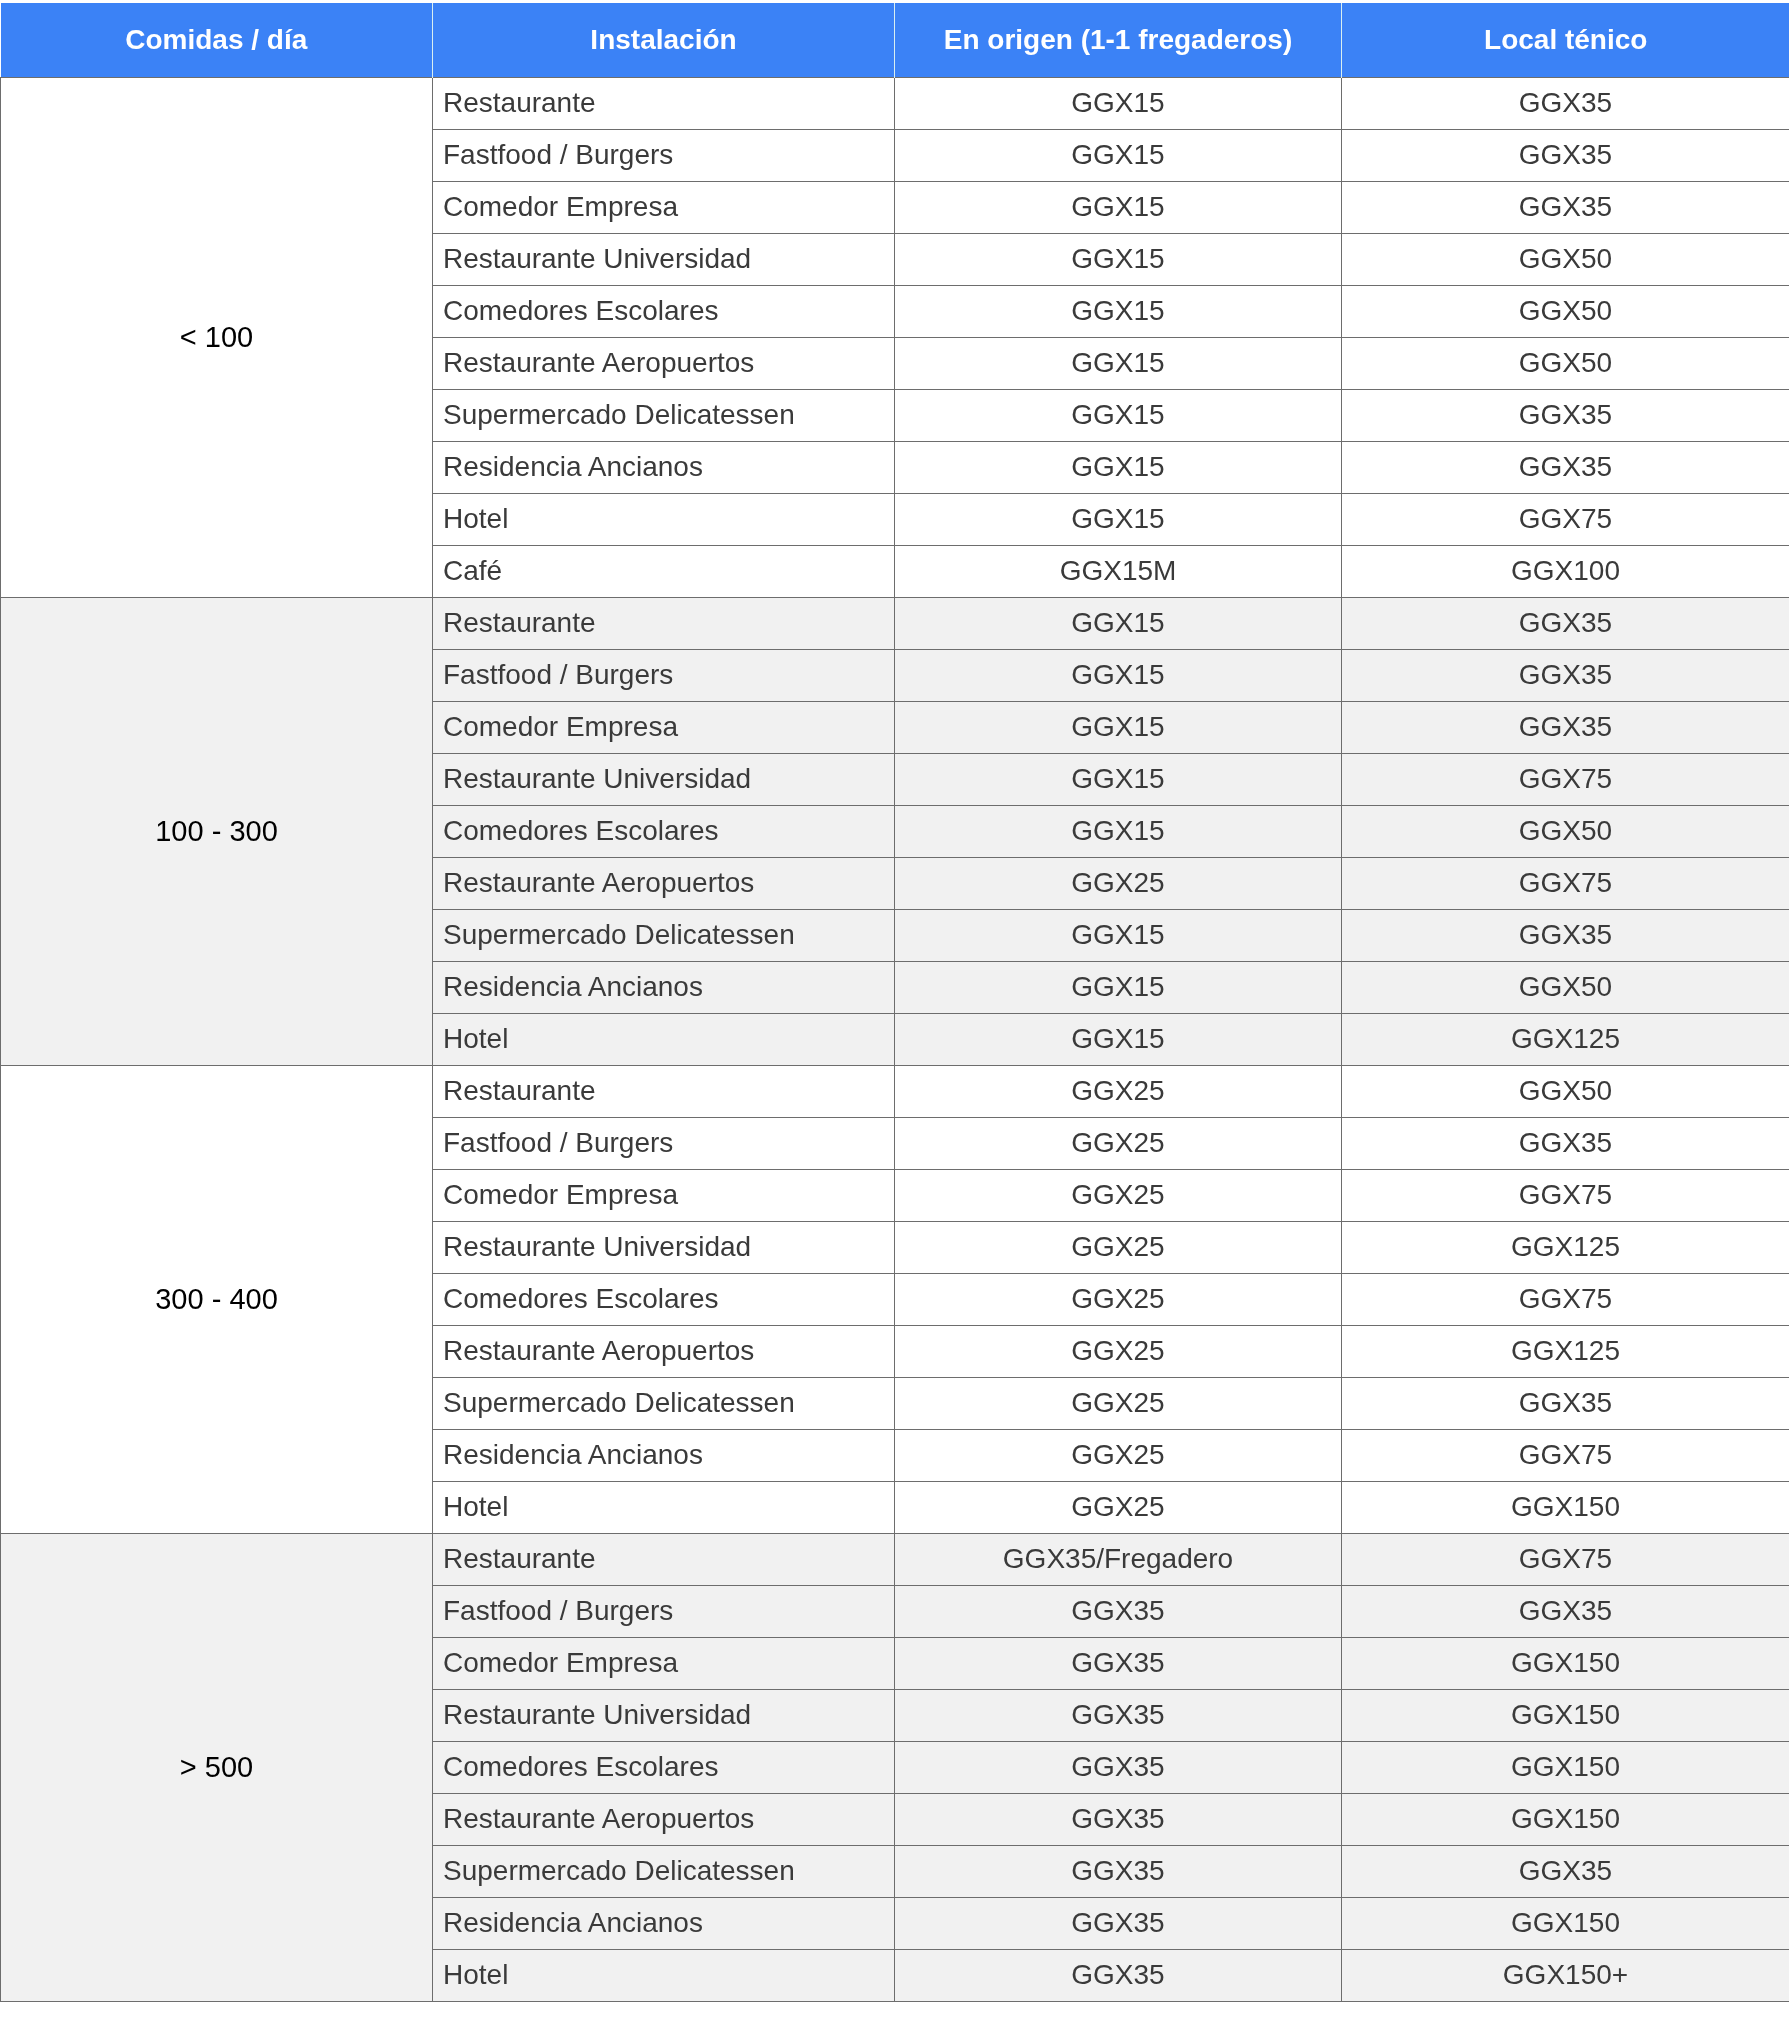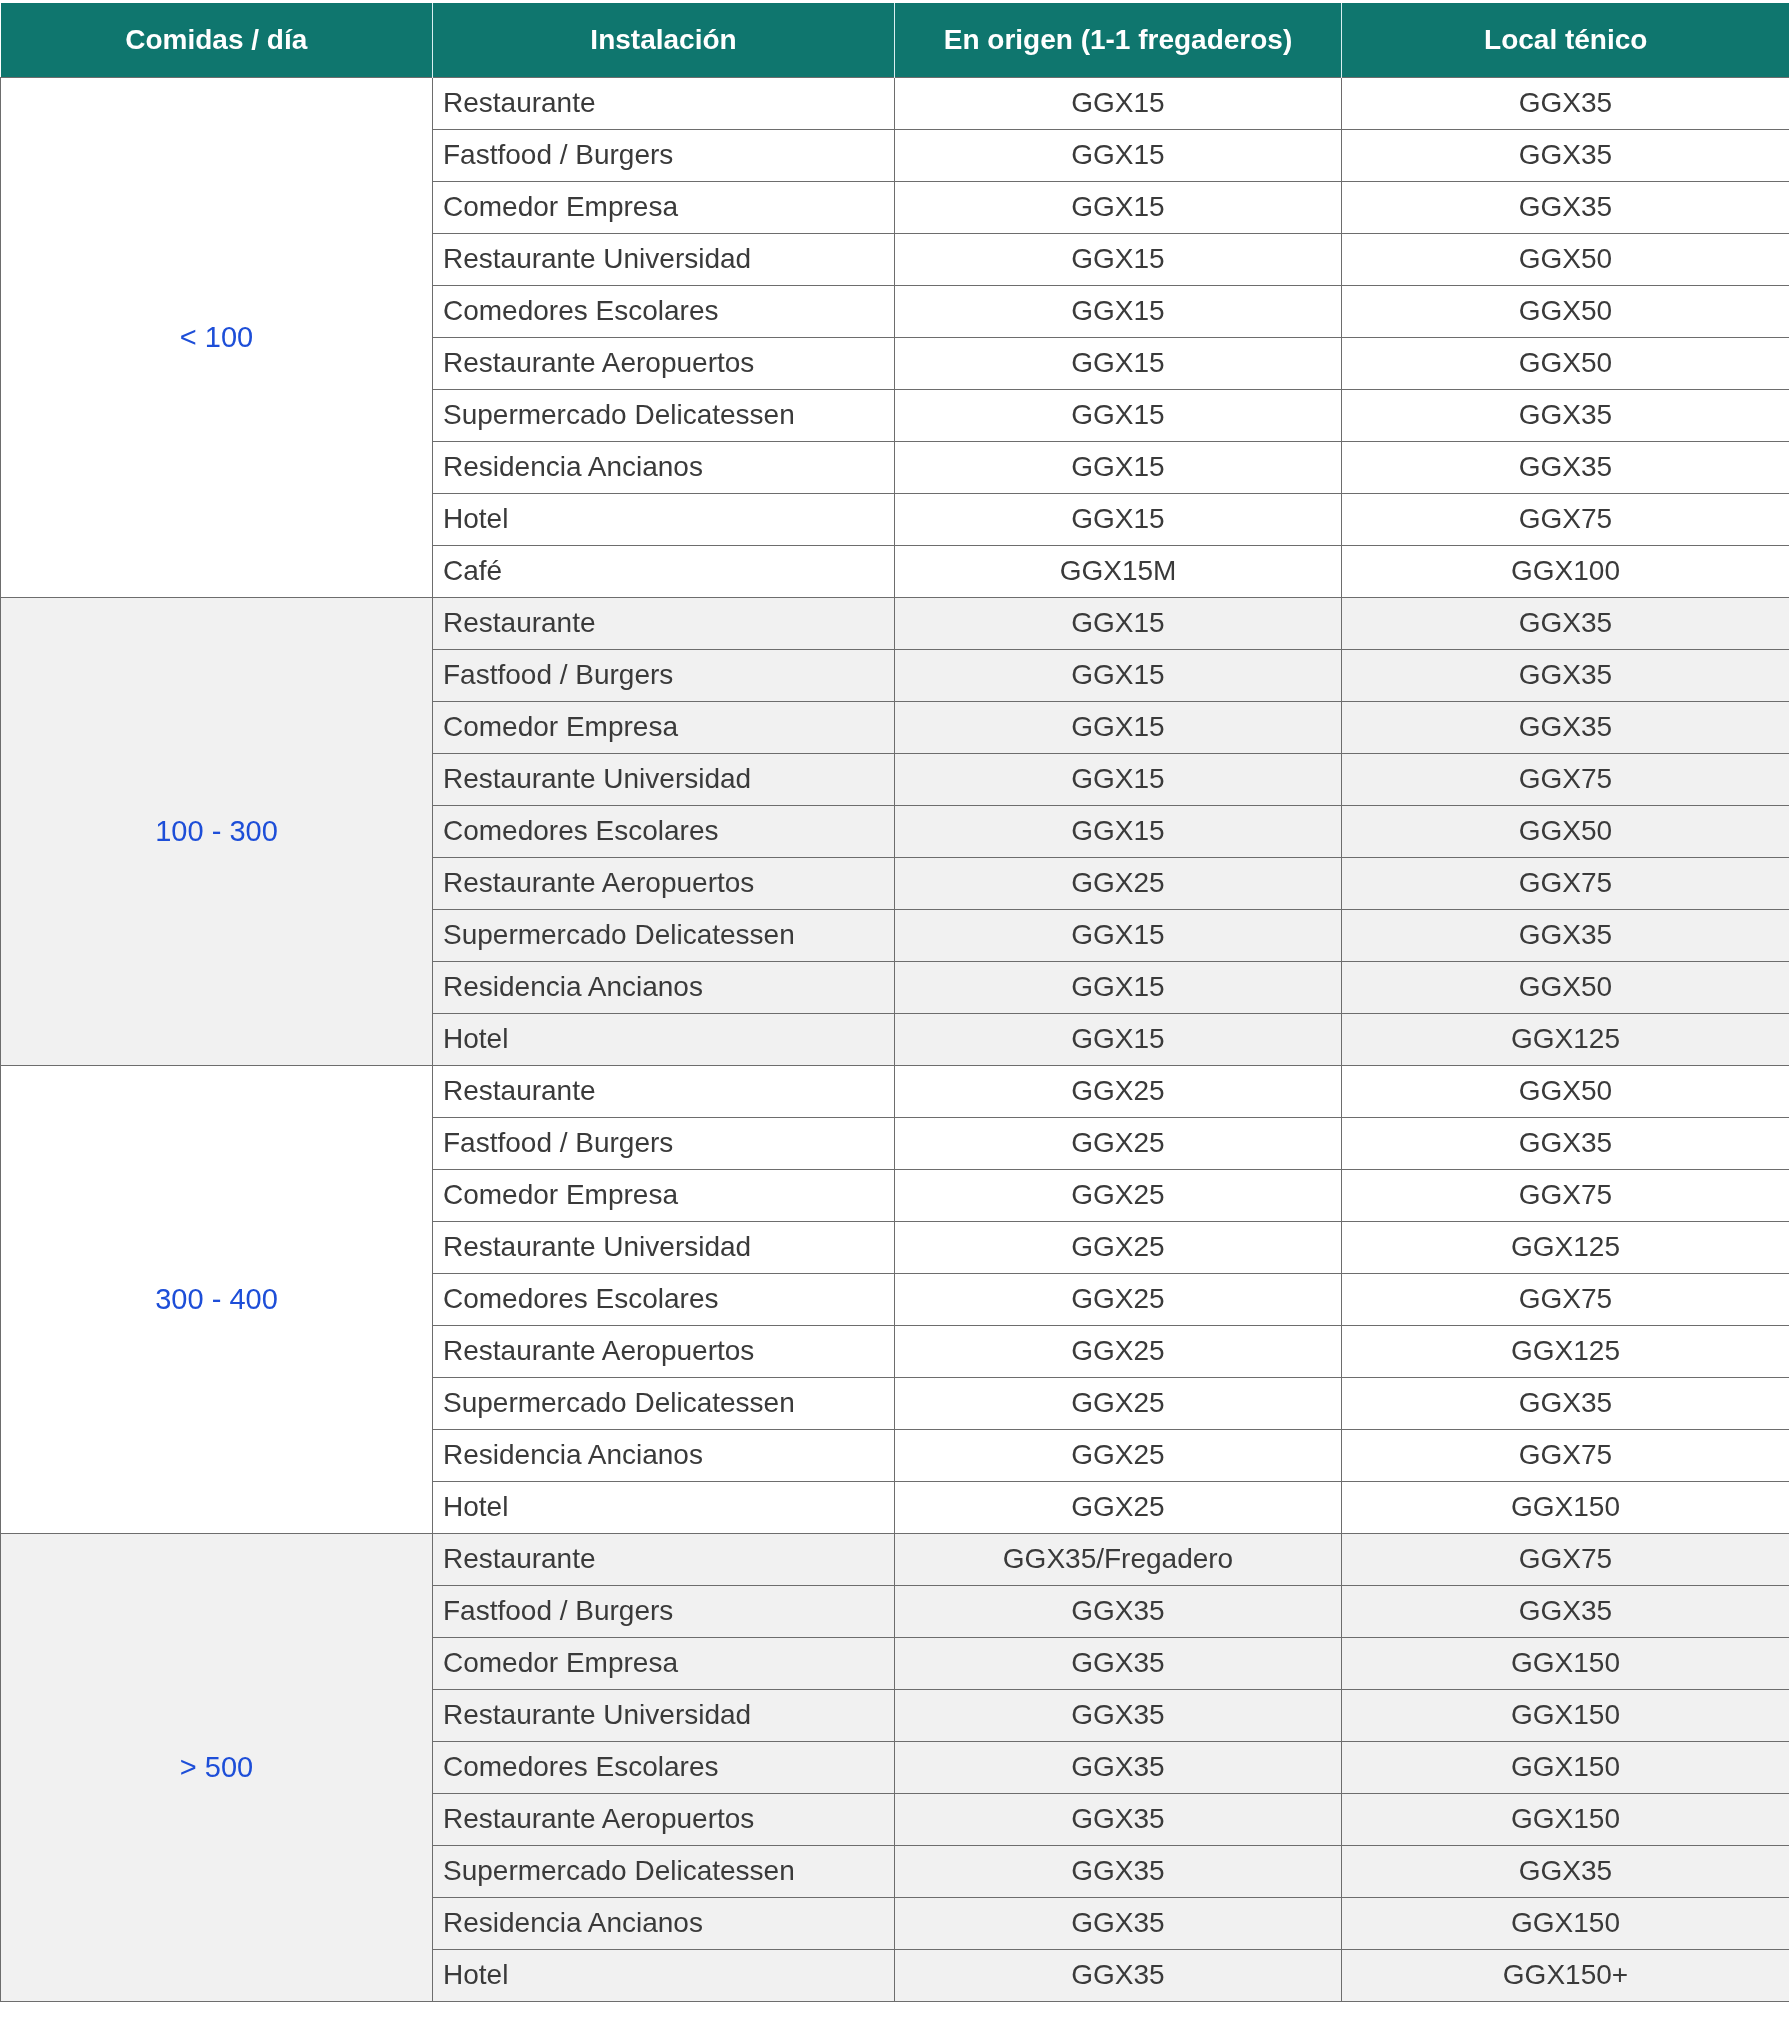--- a/index.html
+++ b/index.html
@@ -10,21 +10,21 @@
     border-collapse: collapse;
     table-layout: fixed;
     font-family: "Liberation Sans", "DejaVu Sans", sans-serif;
     color: #3a3a3a;
   }
   col.c1 { width: 432px; }
   col.c2 { width: 462px; }
   col.c3 { width: 447px; }
   col.c4 { width: 448px; }
   thead th {
-    background: #0f766e;
+    background: #3b82f6;
     color: #ffffff;
     font-weight: bold;
     font-size: 28px;
     height: 74px;
     padding: 0;
     text-align: center;
     border-left: 0.9px solid #d9eff1;
     border-right: 0.9px solid #d9eff1;
   }
   thead th:first-child { border-left: none; }
@@ -35,21 +35,21 @@
     font-size: 28px;
     border: 1.9px solid #6d6d6d;
     border-top-width: 0.9px;
     border-bottom: 1.9px solid #6d6d6d;
     white-space: nowrap;
   }
   tbody td.group-label {
     text-align: center;
     vertical-align: middle;
     font-size: 29px;
-    color: #1d4ed8;
+    color: #000000;
   }
   tbody td.inst { padding-left: 10px; text-align: left; }
   tbody td.val { text-align: center; }
   tbody.g-odd td { background: #ffffff; }
   tbody.g-even td { background: #f1f1f1; }
 </style>
 </head>
 <body>
 
 <table class="grid">

